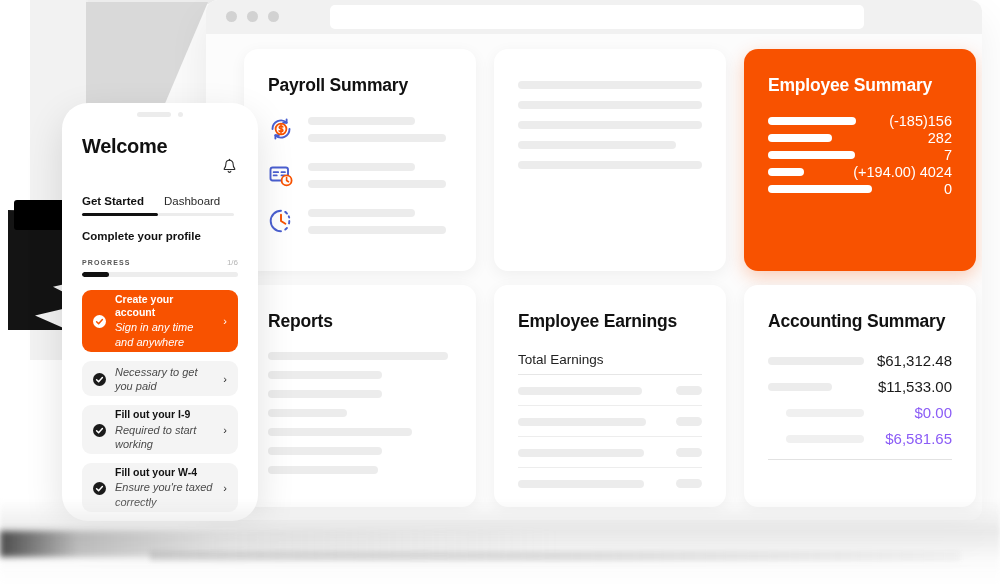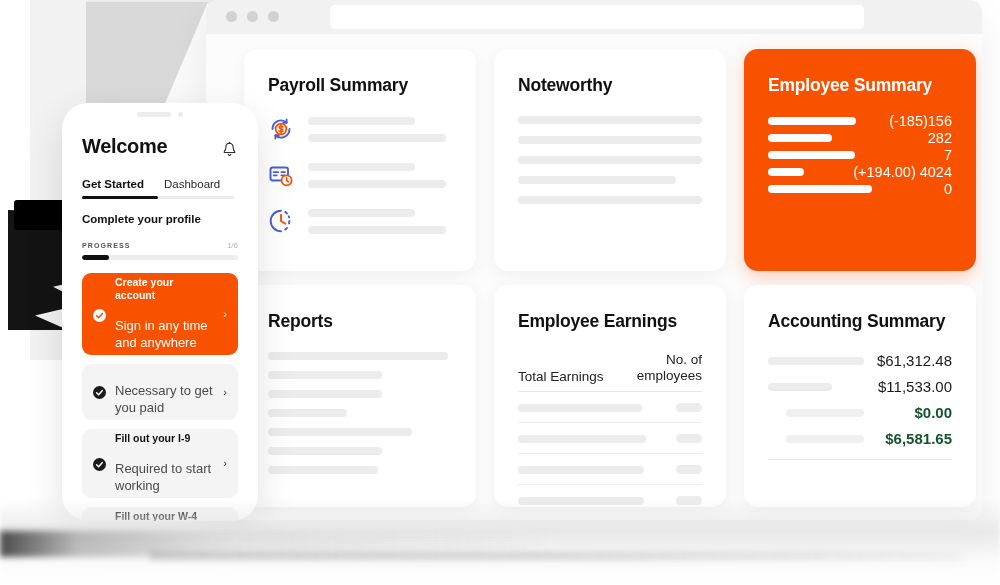--- a/index.html
+++ b/index.html
@@ -82,36 +82,36 @@
   .ee-row .sk { flex:none; }
   .ee-pill { width:26px; height:9px; border-radius:5px; background:#ececec;
              margin-left:auto; }
 
   
   .acc-row { display:flex; align-items:center; margin-bottom:9px; }
   .acc-bar { height:8px; border-radius:4px; background:#ececec; }
   .acc-val { margin-left:auto; font-size:15px; color:#1a1a1a; font-weight:500;
              white-space:nowrap;text-align:right; }
   .acc-row.faded .acc-bar { background:#f0f0f0; }
-  .acc-row.faded .acc-val { color:#14532d;font-weight:bold; }
+  .acc-row.faded .acc-val { color:#8b5cf6; }
   .acc-sep { height:1px; background:#e2e2e2; margin:12px 0 10px; }
   .acc-total { display:flex; align-items:center; }
   .acc-total-label { font-size:15px; color:#1a1a1a; }
   .acc-total-val { margin-left:auto; font-size:15.5px; color:#111; font-weight:500; }
 
   
   .phone { position:absolute; left:62px; top:103px; width:196px; height:418px;
            background:#fff; border-radius:26px;
            box-shadow: 0 14px 38px rgba(0,0,0,.12); overflow:hidden; }
   .notch { position:absolute; left:50%; top:9px; transform:translateX(-50%);
            display:flex; align-items:center; gap:7px; }
   .speaker { width:34px; height:5px; border-radius:3px; background:#ececec; }
   .cam { width:5px; height:5px; border-radius:50%; background:#ececec; }
   .ph-body { padding:32px 20px 0; }
-  .ph-head { display:flex; align-items:flex-end; }
+  .ph-head { display:flex; align-items:flex-start;flex-direction:column; }
   .ph-welcome { font-size:20px; font-weight:600; color:#111; letter-spacing:-.3px; }
   .bell { margin-left:auto; width:17px; height:17px; }
   .ph-tabs { display:flex; gap:8px; margin-top:16px; }
   .ph-tab { font-size:11.5px; font-weight:600; color:#111; }
   .ph-tab.inactive { font-weight:400; color:#2a2a2a; }
   .tab-c1 { width:80px; }
   .tab-c2 { width:80px; }
   .ph-tab-underlines { display:flex; margin-top:4px; }
   .ul-active { width:76px; height:3px; background:#111; border-radius:2px; }
   .ul-idle { width:76px; height:3px; background:#ececec; border-radius:2px; }
@@ -122,21 +122,21 @@
   .prog-track { margin-top:5px; height:5px; border-radius:3px; background:#ededed;
                 overflow:hidden; }
   .prog-fill { height:100%; background:#111; border-radius:3px; width:17%; }
   .tasks { margin-top:13px; display:flex; flex-direction:column; gap:9px; }
   .task { display:flex; align-items:center; gap:9px; padding:3px 11px;
           border-radius:9px; background:#f4f4f4; }
   .task.active { background:#F85200; }
   .task-check { width:13px; height:13px; flex:none; }
   .task-txt { flex:1; min-width:0; }
   .task-t { font-size:10.5px; font-weight:700; color:#111; line-height:1.25; }
-  .task-s { font-size:13px; color:#4a4a4a; line-height:1.3; margin-top:16px; }
+  .task-s { font-size:11px; color:#4a4a4a; line-height:1.3; margin-top:1px;font-style:italic; }
   .task.active .task-t, .task.active .task-s { color:#fff; }
   .chev { font-size:11px; color:#2a2a2a; flex:none; }
   .task.active .chev { color:#fff; }
 
   
   .bottom-blur { position:absolute; left:0; right:0; bottom:0; height:86px;
                  background: linear-gradient(to bottom,
                     rgba(255,255,255,0) 0%, rgba(230,230,230,.85) 38%,
                     rgba(248,248,248,.6) 72%, rgba(255,255,255,0) 100%);
                  filter: blur(2px); pointer-events:none; }
@@ -222,21 +222,20 @@
               </svg>
             </span>
             <span class="pay-lines">
               <span class="sk" style="width:74%"></span>
               <span class="sk" style="width:96%"></span>
             </span>
           </div>
         </div>
 
         <div class="card">
-          <div class="card-title">Noteworthy</div>
           <div class="note-lines">
             <span class="sk" style="width:100%"></span>
             <span class="sk" style="width:100%"></span>
             <span class="sk" style="width:100%"></span>
             <span class="sk" style="width:86%"></span>
             <span class="sk" style="width:100%"></span>
           </div>
         </div>
 
         <div class="card accent">
@@ -285,21 +284,20 @@
             <span class="sk" style="width:78%"></span>
             <span class="sk" style="width:62%"></span>
             <span class="sk" style="width:60%"></span>
           </div>
         </div>
 
         <div class="card">
           <div class="card-title">Employee Earnings</div>
           <div class="ee-head">
             <span class="ee-h1">Total Earnings</span>
-            <span class="ee-h2">No. of<br>employees</span>
           </div>
           <div class="ee-row">
             <span class="sk" style="width:124px"></span>
             <span class="ee-pill"></span>
           </div>
           <div class="ee-row">
             <span class="sk" style="width:128px"></span>
             <span class="ee-pill"></span>
           </div>
           <div class="ee-row">

